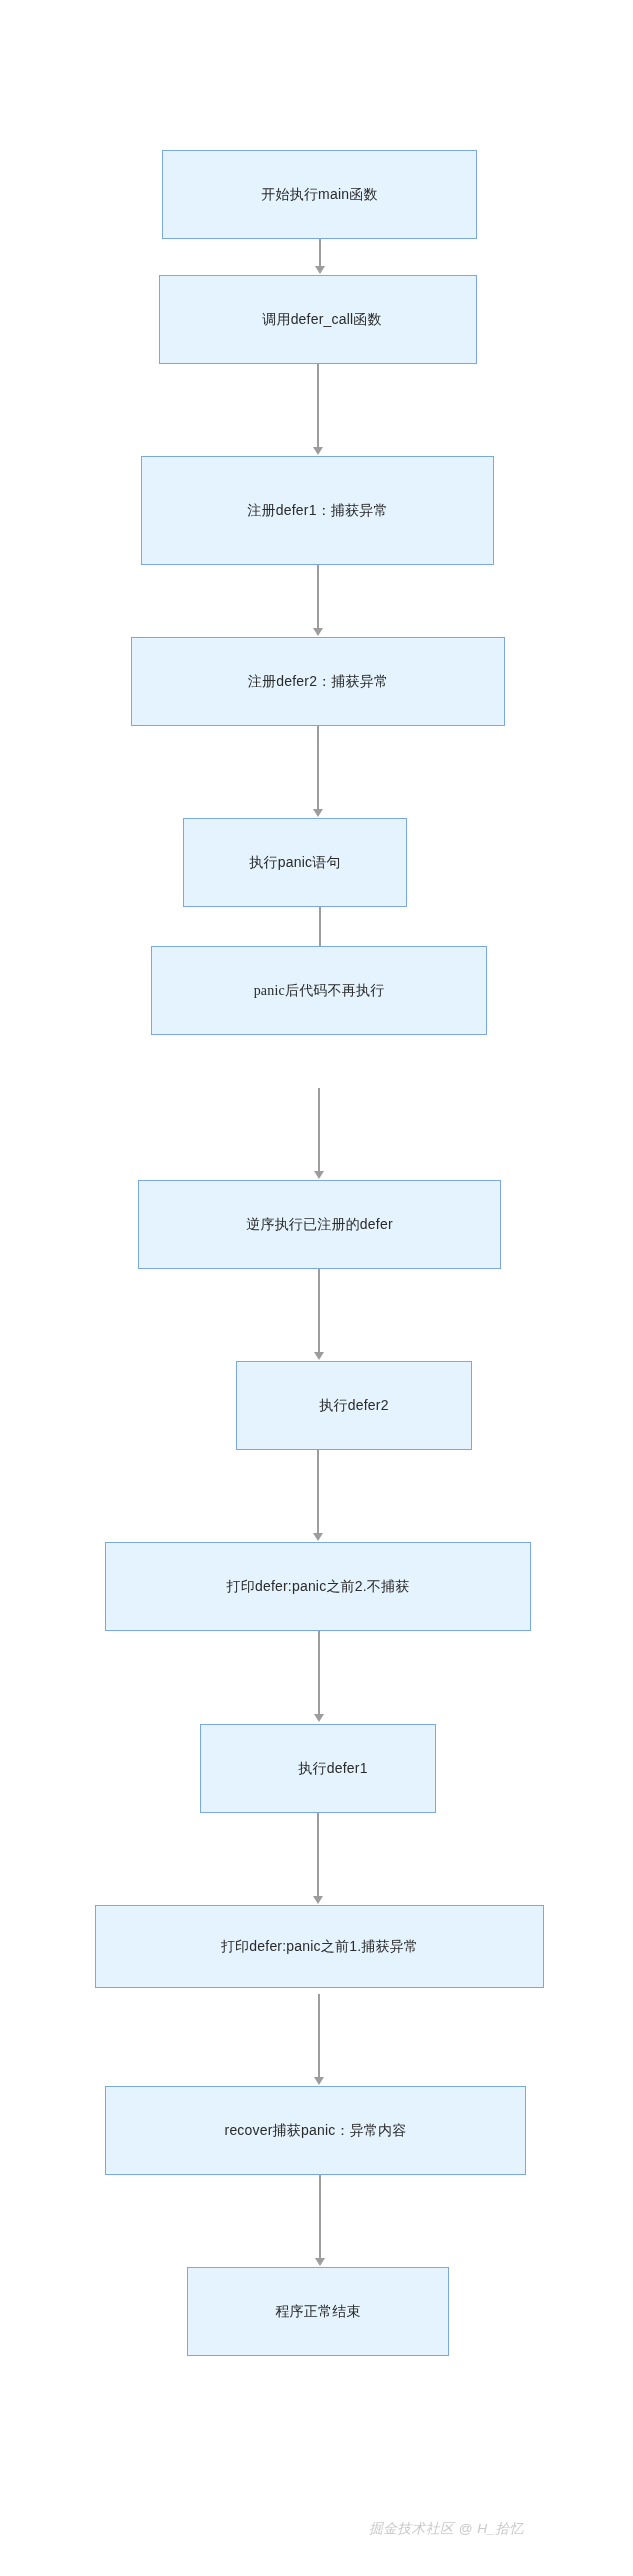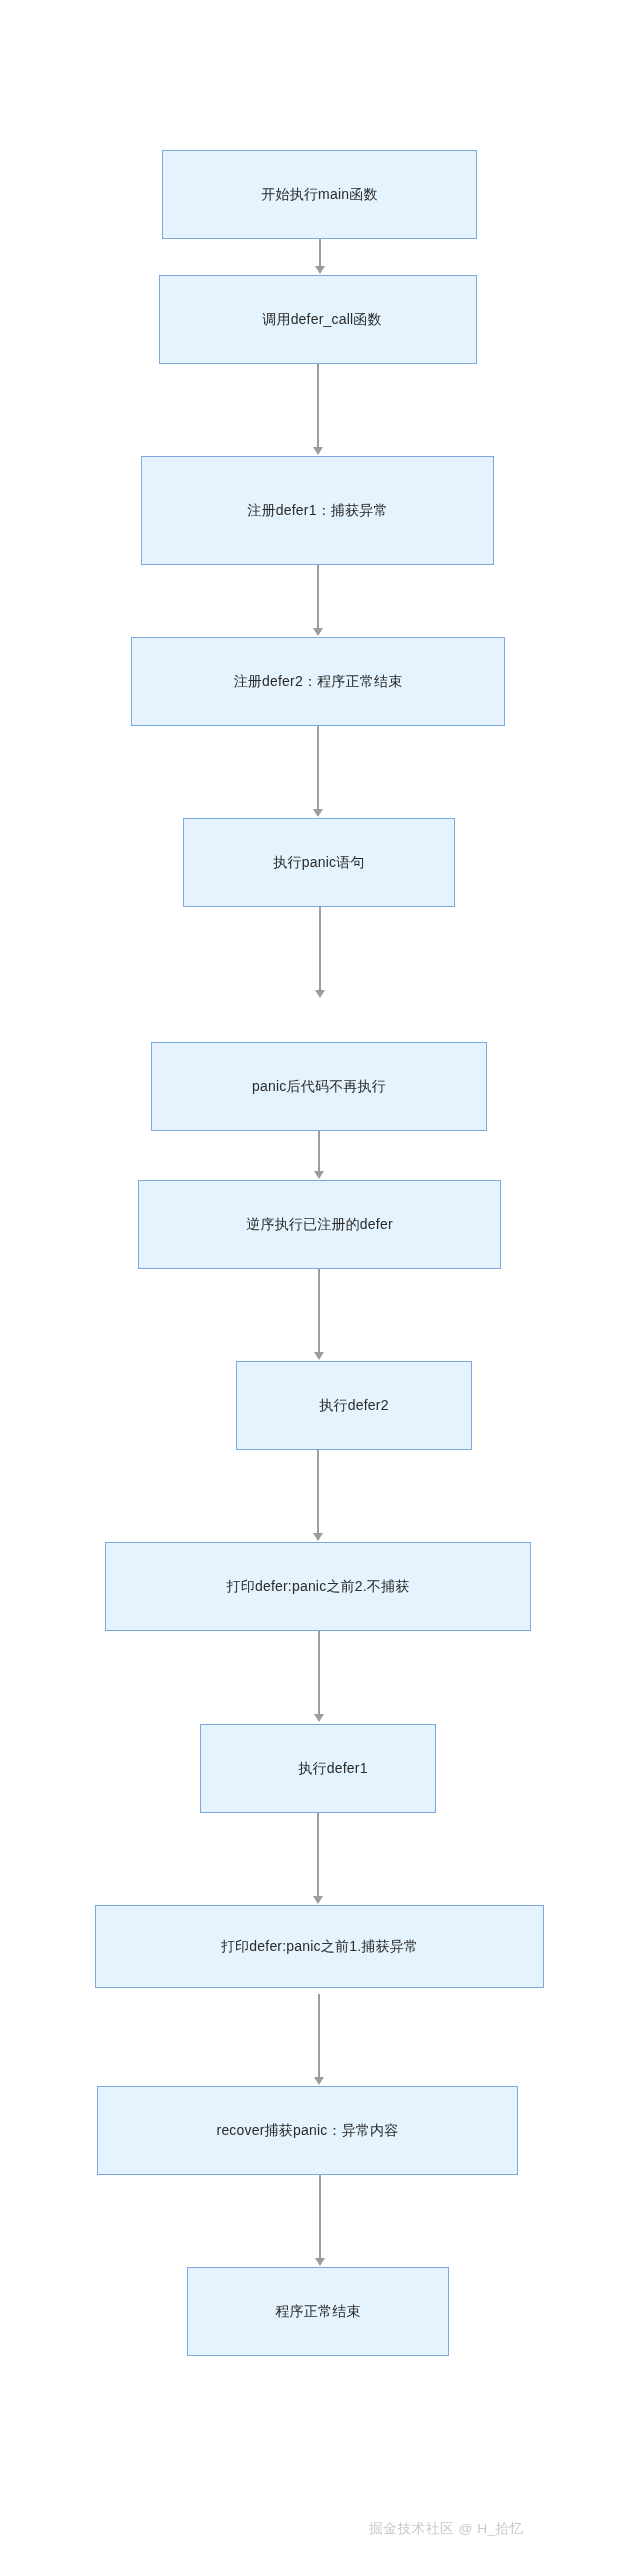--- a/index.html
+++ b/index.html
@@ -121,44 +121,44 @@
     <div class="flow-node" style="left: 162px; top: 150px; width: 315px; height: 89px;">
       <span class="node-label">开始执行main函数</span>
     </div>
     <div class="flow-node" style="left: 159px; top: 275px; width: 318px; height: 89px; padding-left: 8px;">
       <span class="node-label">调用defer_call函数</span>
     </div>
     <div class="flow-node" style="left: 141px; top: 456px; width: 353px; height: 109px;">
       <span class="node-label">注册defer1：捕获异常</span>
     </div>
     <div class="flow-node" style="left: 131px; top: 637px; width: 374px; height: 89px;">
-      <span class="node-label">注册defer2：程序正常结束</span>
+      <span class="node-label">注册defer2：捕获异常</span>
     </div>
-    <div class="flow-node" style="left: 183px; top: 818px; width: 272px; height: 89px;">
+    <div class="flow-node" style="left: 183px; top: 818px; width: 224px; height: 89px;">
       <span class="node-label">执行panic语句</span>
     </div>
-    <div class="flow-node" style="left: 151px; top: 1042px; width: 336px; height: 89px;">
+    <div class="flow-node" style="left: 151px; top: 946px; width: 336px; height: 89px; font-family: Liberation Serif, serif;">
       <span class="node-label">panic后代码不再执行</span>
     </div>
     <div class="flow-node" style="left: 138px; top: 1180px; width: 363px; height: 89px;">
       <span class="node-label">逆序执行已注册的defer</span>
     </div>
     <div class="flow-node" style="left: 200px; top: 1361px; width: 236px; height: 89px; margin-left: 36px;">
       <span class="node-label">执行defer2</span>
     </div>
     <div class="flow-node" style="left: 105px; top: 1542px; width: 426px; height: 89px;">
       <span class="node-label">打印defer:panic之前2.不捕获</span>
     </div>
     <div class="flow-node" style="left: 200px; top: 1724px; width: 236px; height: 89px; padding-left: 30px;">
       <span class="node-label">执行defer1</span>
     </div>
     <div class="flow-node" style="left: 95px; top: 1905px; width: 449px; height: 83px;">
       <span class="node-label">打印defer:panic之前1.捕获异常</span>
     </div>
-    <div class="flow-node" style="left: 97px; top: 2086px; width: 421px; height: 89px;">
+    <div class="flow-node" style="left: 105px; top: 2086px; width: 421px; height: 89px;">
       <span class="node-label">recover捕获panic：异常内容</span>
     </div>
     <div class="flow-node" style="left: 187px; top: 2267px; width: 262px; height: 89px;">
       <span class="node-label">程序正常结束</span>
     </div>
-    <div id="watermark" style="left: 369px; top: 2520px;">掘金技术社区 @ H_拾忆</div>
+    <div id="watermark" style="left: 369px; top: 2520px; font-style: italic;">掘金技术社区 @ H_拾忆</div>
   </div>
 
 
 </body></html>

